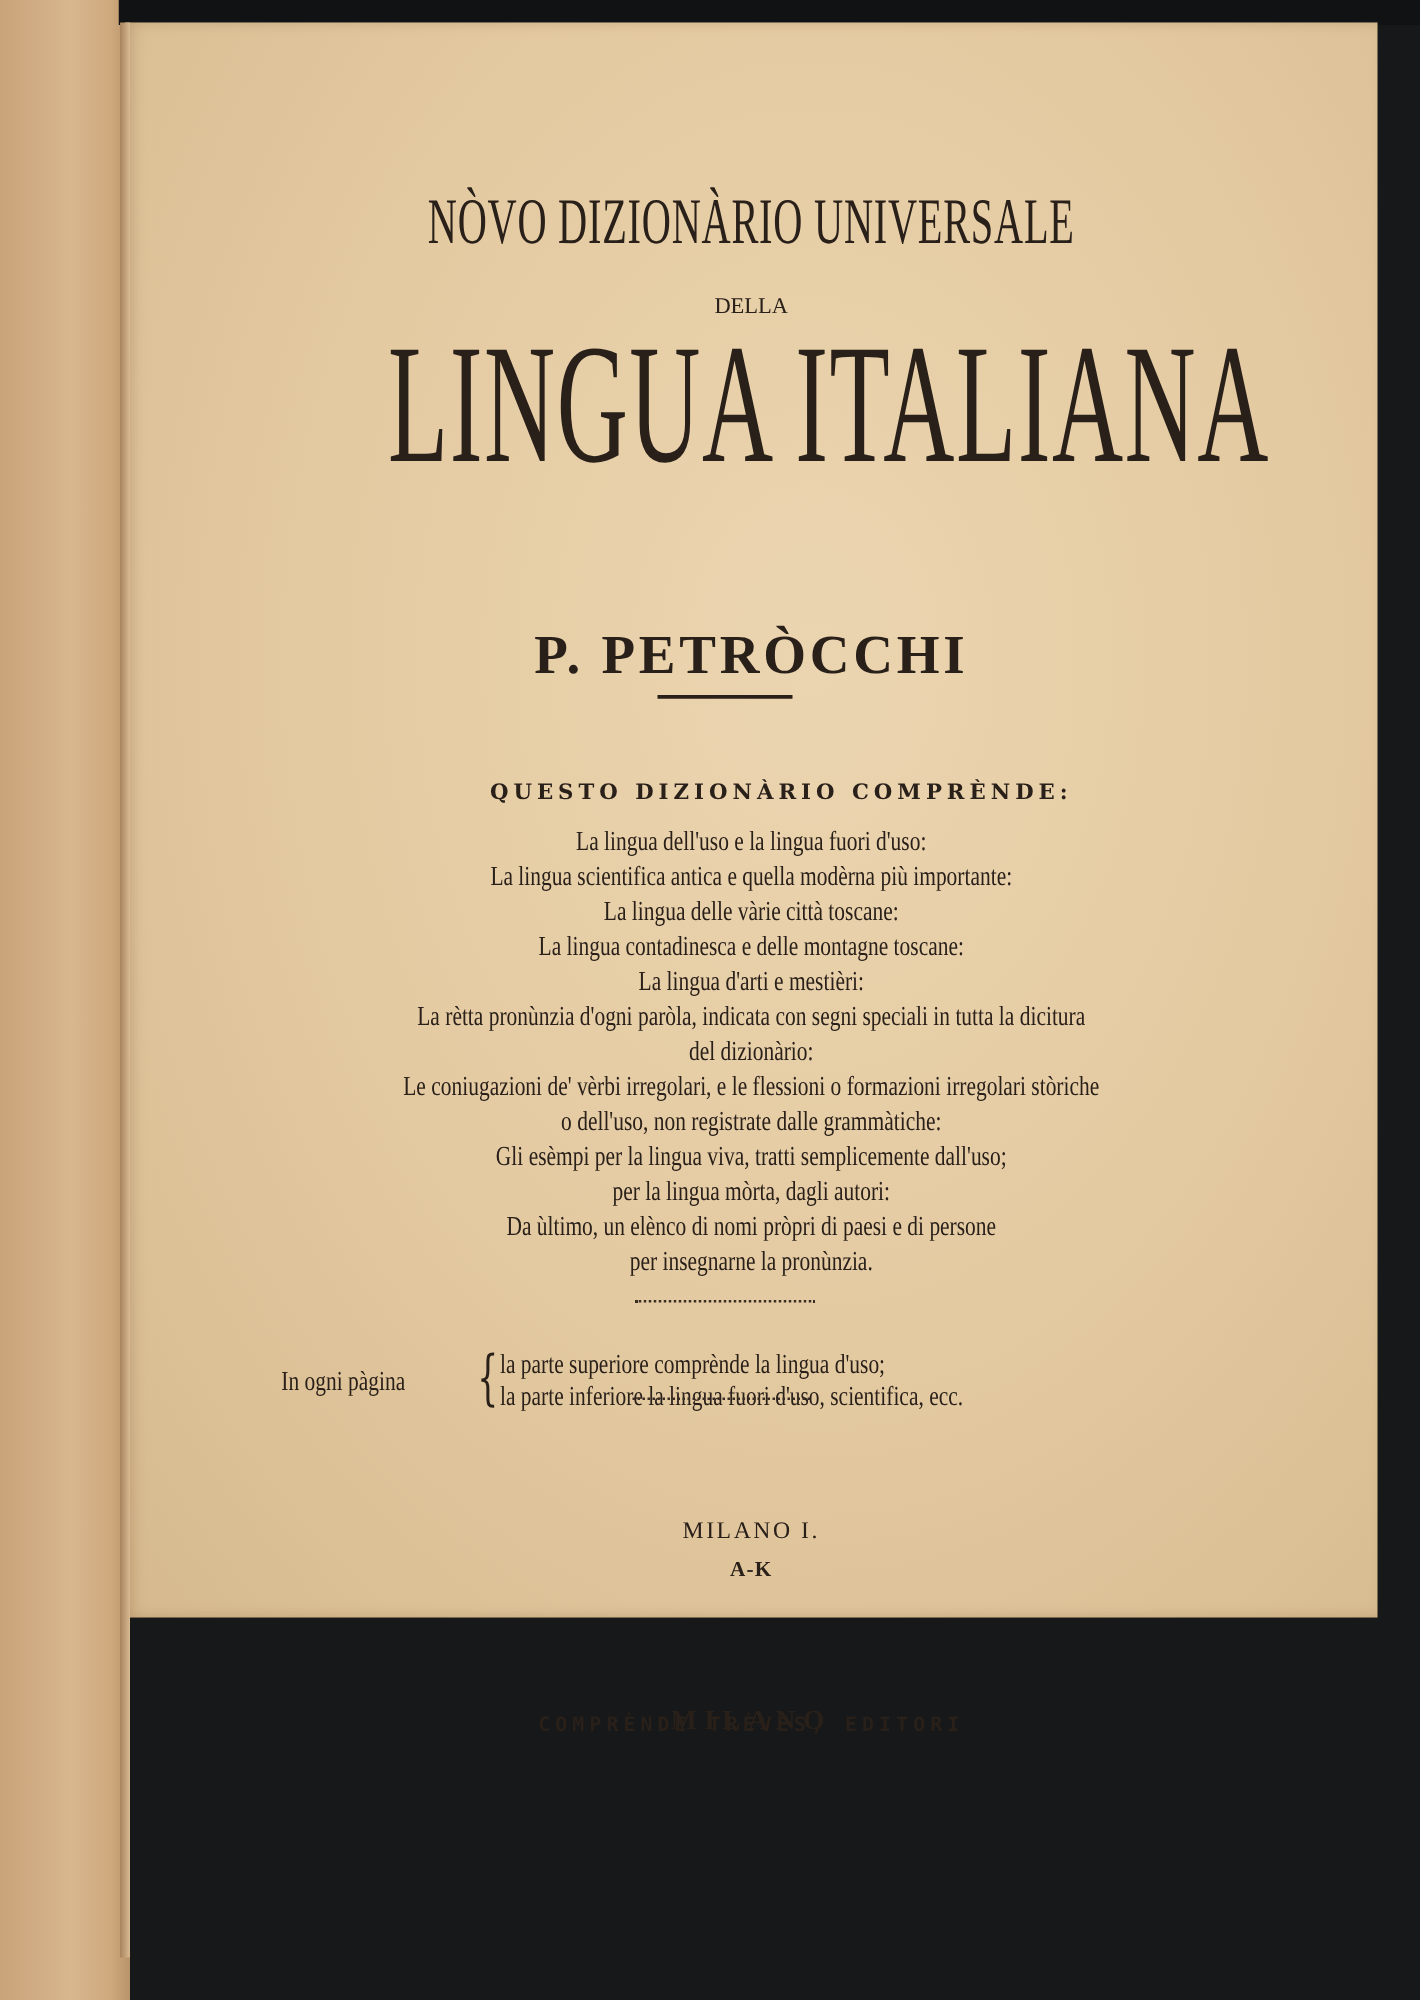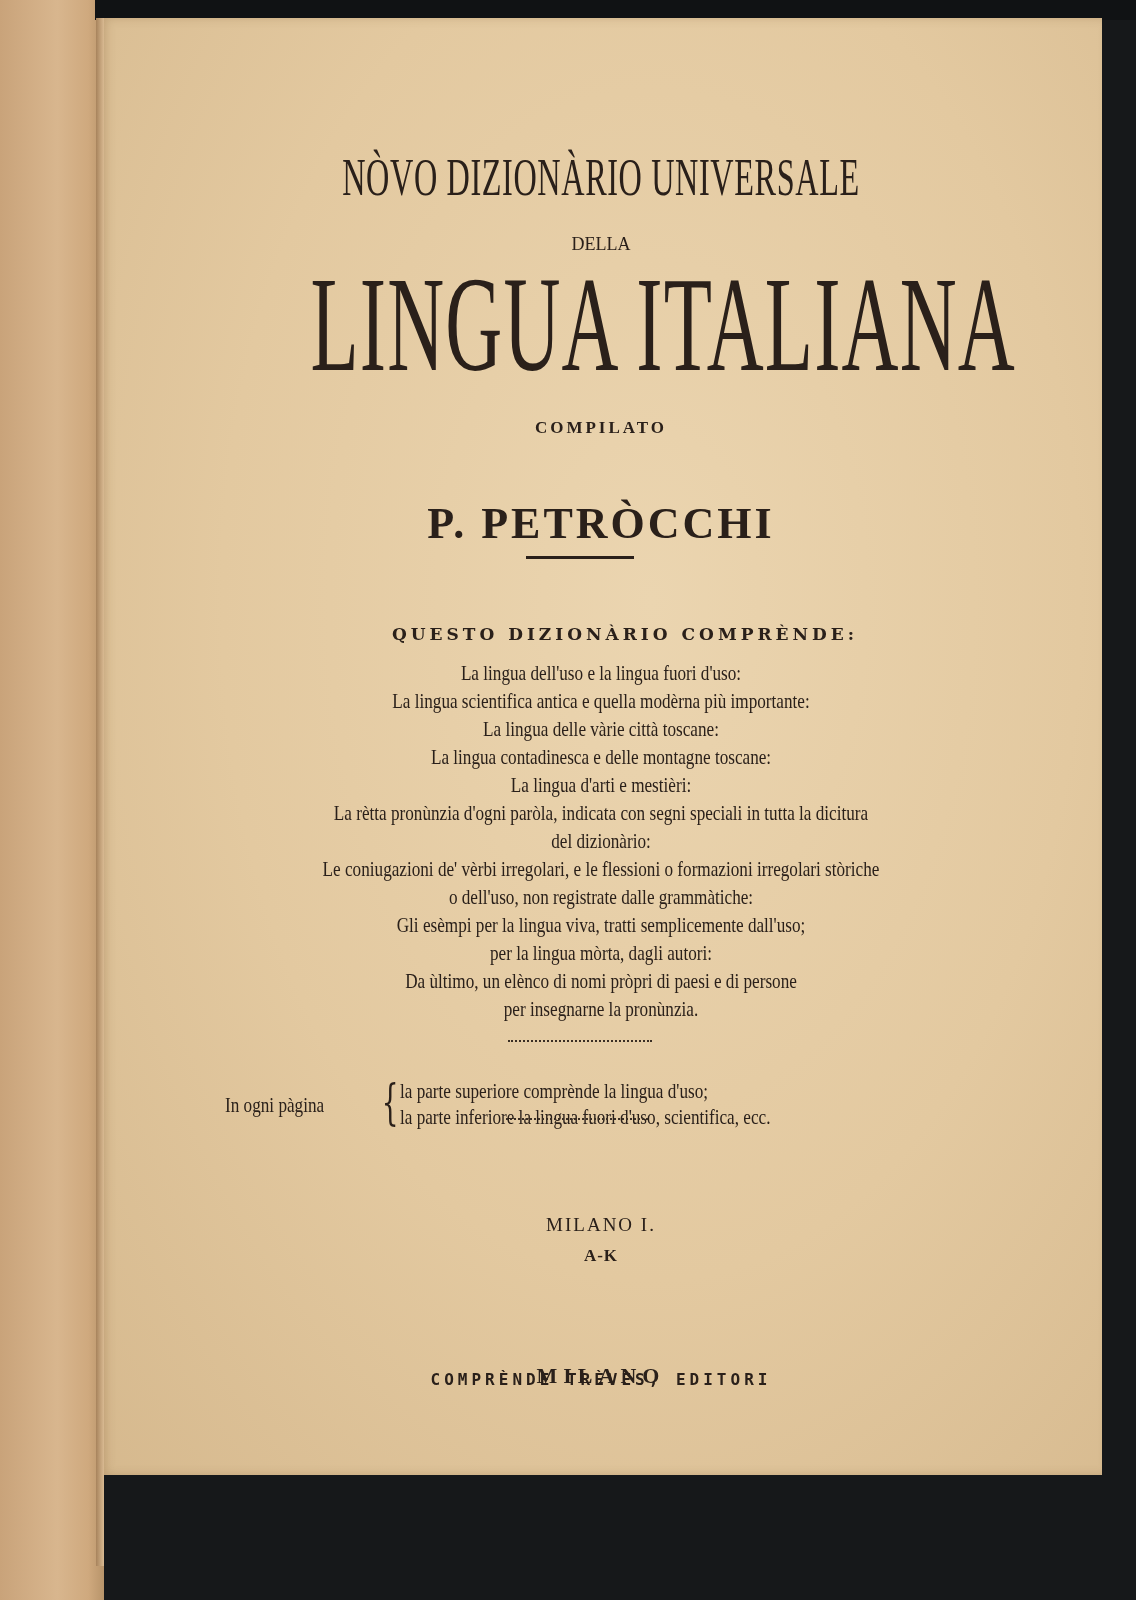--- a/index.html
+++ b/index.html
@@ -8,21 +8,21 @@
     background:#16181a;
   }
   .left-page {
     position:absolute; left:0; top:0; width:104px; height:1600px;
     background:linear-gradient(90deg,#c9a37a 0%,#d8b68e 55%,#cfa97e 85%,#b8946a 100%);
   }
   .top-dark {
     position:absolute; left:95px; top:0; width:1041px; height:20px; background:#101214;
   }
   .page {
-    position:absolute; left:100px; top:18px; width:1002px; height:1457px;
+    position:absolute; left:100px; top:18px; width:1002px; height:1276px;
     background:radial-gradient(ellipse at 55% 40%, #ebd5b0 0%, #e3c9a0 55%, #d6b98e 100%);
     box-shadow: inset 6px 0 10px rgba(120,80,40,0.25);
   }
   .gutter {
     position:absolute; left:96px; top:18px; width:8px; height:1548px;
     background:linear-gradient(90deg,#a7835c,#d9ba92);
   }
   .t { position:absolute; left:0; width:100%; text-align:center; color:#2a201a; white-space:nowrap; }
   .serif { font-family:"Liberation Serif","DejaVu Serif",serif; }
   .cond { font-family:"Liberation Serif","DejaVu Serif",serif; transform-origin:center; }
@@ -50,21 +50,20 @@
 </head>
 <body>
 
 <div class="left-page"></div>
 <div class="top-dark"></div>
 
 <div class="page">
   <div class="t cond title1">NÒVO DIZIONÀRIO UNIVERSALE</div>
   <div class="t serif della">DELLA</div>
   <div class="t cond title2">LINGUA ITALIANA</div>
-  <div class="t serif compilato">COMPILATO</div>
   <div class="t serif author">P. PETRÒCCHI</div>
   <div class="rule" style="left:426px;top:538px;width:108px;"></div>
 
   <div class="t questo">QUESTO DIZIONÀRIO COMPRÈNDE:</div>
 
   <div class="t serif line" style="top:642px">La lingua dell'uso e la lingua fuori d'uso:</div>
   <div class="t serif line" style="top:670px">La lingua scientifica antica e quella modèrna più importante:</div>
   <div class="t serif line" style="top:698px">La lingua delle vàrie città toscane:</div>
   <div class="t serif line" style="top:726px">La lingua contadinesca e delle montagne toscane:</div>
   <div class="t serif line" style="top:754px">La lingua d'arti e mestièri:</div>

